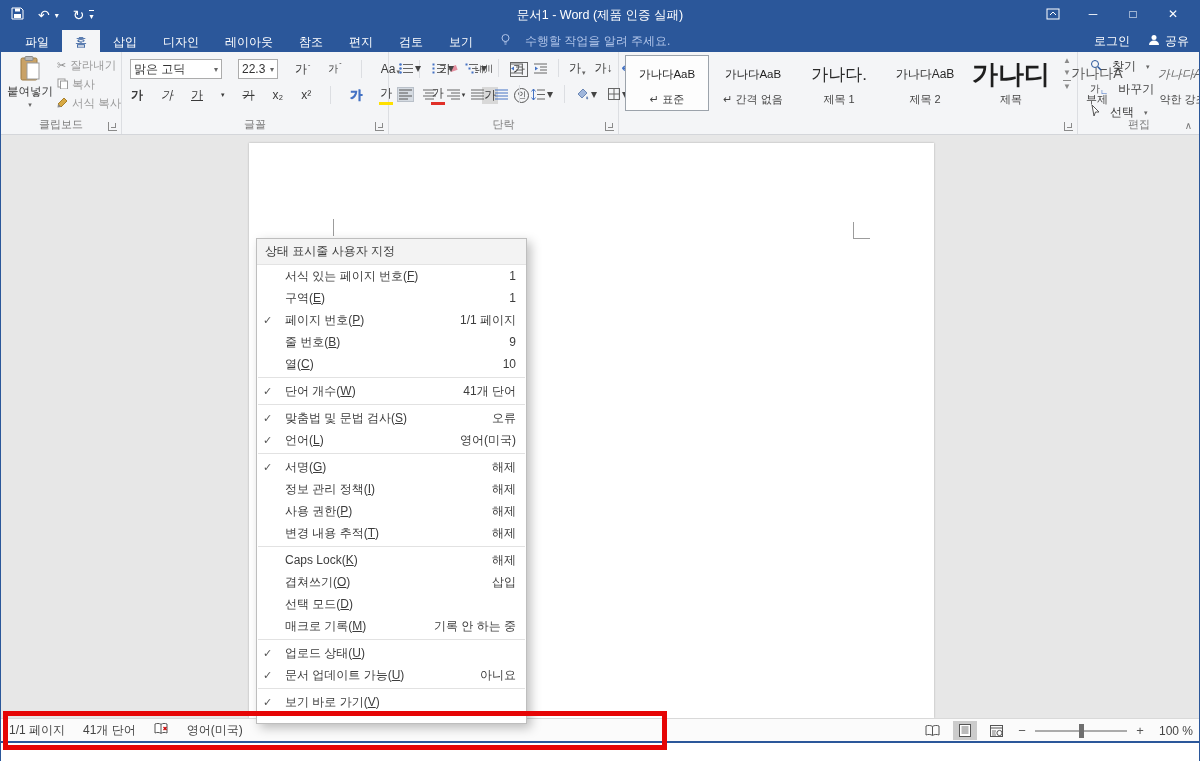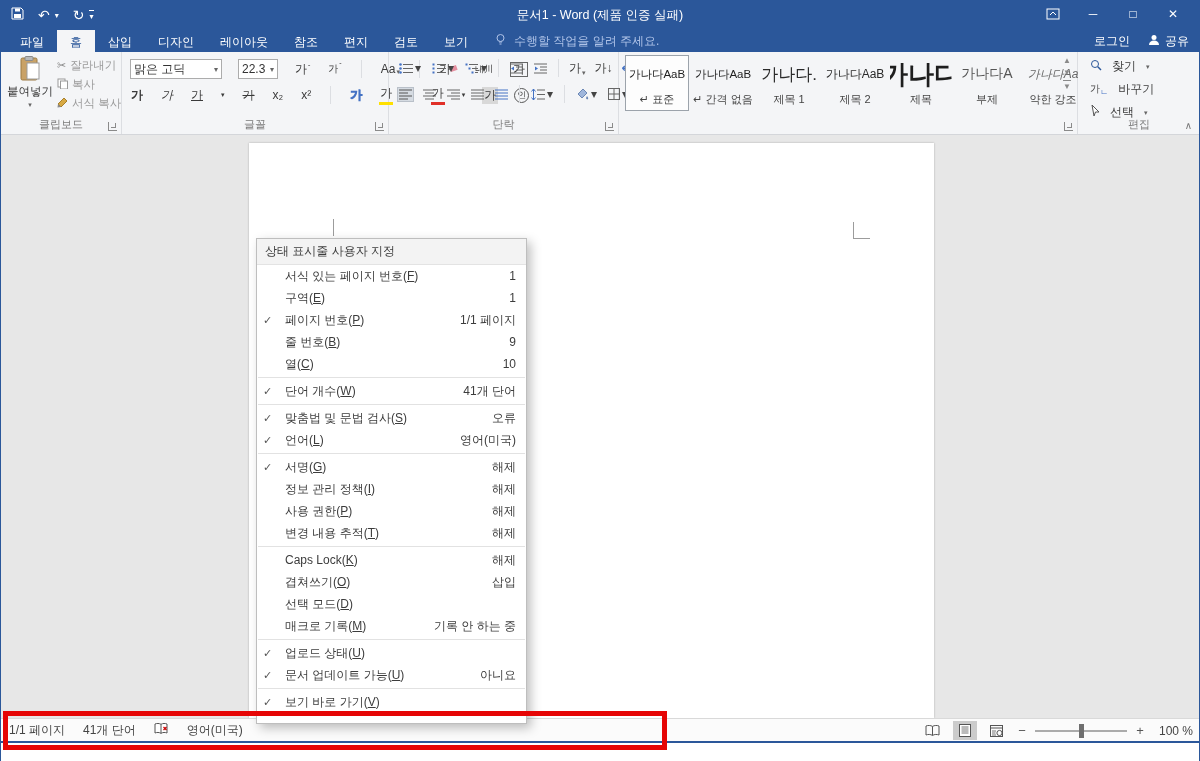--- a/index.html
+++ b/index.html
@@ -11,24 +11,24 @@
   .titlebar { position:absolute; left:0; top:0; width:100%; height:30px; background:#2B579A; color:#fff; }
   .qat { position:absolute; left:10px; top:4px; display:flex; align-items:center; gap:14px; height:22px; }
   .qat span { color:#fff; font-size:14px; cursor:default; }
   .qat .mini { font-size:8px; margin-left:-9px; }
   .qat-more { border-top:1px solid #fff; font-size:8px; padding-top:1px; }
   .title { position:absolute; left:0; right:0; top:7px; text-align:center; font-size:12.5px; color:#fff; }
   .winctl { position:absolute; right:6px; top:0; display:flex; }
   .winctl .wbtn { width:40px; height:28px; display:flex; align-items:center; justify-content:center; color:#fff; font-size:12px; }
 
   
-  .tabrow { position:absolute; left:0; top:30px; width:100%; height:22px; background:#2B579A; display:flex; align-items:stretch; padding-left:6px; }
+  .tabrow { position:absolute; left:0; top:30px; width:100%; height:22px; background:#2B579A; display:flex; align-items:stretch; padding-left:11px; }
   .tab { color:#fff; font-size:12px; padding:4px 13px 0 13px; height:22px; }
   .tab.active { background:#F4F5F7; color:#2B579A; }
-  .tellme { display:flex; align-items:center; gap:8px; color:#AFC3E8; font-size:12px; margin-left:14px; }
+  .tellme { display:flex; align-items:center; gap:14px; color:#AFC3E8; font-size:12px; margin-left:14px; }
   .tabrow-right { position:absolute; right:10px; top:33px; display:flex; align-items:center; gap:18px; color:#fff; font-size:12px; }
   .share { display:flex; align-items:center; gap:5px; }
 
   
   .ribbon { position:absolute; left:0; top:52px; width:100%; height:83px; background:#F4F5F7; border-bottom:1px solid #D4D6DA; font-size:12px; color:#444; }
   .rgroup { position:absolute; top:0; height:82px; border-right:1px solid #DCDEE2; }
   .glabel { position:absolute; bottom:2px; left:0; right:0; text-align:center; font-size:11px; color:#7A7A7A; }
   .launcher { position:absolute; bottom:3px; right:4px; width:9px; height:9px; border-left:1px solid #8a8a8a; border-bottom:1px solid #8a8a8a; }
   .launcher:after { content:""; position:absolute; right:1px; top:1px; width:4px; height:4px; border-right:1px solid #8a8a8a; border-bottom:1px solid #8a8a8a; }
   .g-clip { left:0; width:121px; }
@@ -49,21 +49,21 @@
   .vd { width:1px; height:18px; background:#DCDEE2; margin:0 2px; }
   .b { font-weight:bold; } .i { font-style:italic; } .u { text-decoration:underline; } .st { text-decoration:line-through; }
   .ub { border-bottom:3px solid #FFE000; } .rb { border-bottom:3px solid #E03028; } .shad { background:#D8D8D8; padding:0 2px; }
   .eff { color:#fff; -webkit-text-stroke:0.8px #4472C4; font-weight:bold; }
   .boxed { border:1px solid #666; padding:0 2px; line-height:13px; }
   .circ { border:1px solid #555; border-radius:50%; width:15px; height:15px; display:inline-flex; align-items:center; justify-content:center; font-size:9px; }
   .eraser { display:inline-block; width:7px; height:5px; background:#E58FA0; margin-left:-2px; margin-bottom:7px; transform:rotate(-20deg); }
   .pbtn { display:inline-flex; align-items:center; gap:2px; padding:2px; }
   .pbtn.pressed { background:#D5DBE2; border:1px solid #B9C0C9; padding:1px; }
   .styles-row { position:absolute; left:6px; top:3px; display:flex; gap:2px; }
-  .scard { width:64px; height:56px; display:flex; flex-direction:column; align-items:center; justify-content:flex-end; padding-bottom:3px; border:1px solid transparent; }
+  .scard { width:84px; height:56px; display:flex; flex-direction:column; align-items:center; justify-content:flex-end; padding-bottom:3px; border:1px solid transparent; }
   .scard.sel { border:1px solid #9CA3AB; background:#FDFDFD; }
   .sprev { flex:1; display:flex; align-items:center; justify-content:center; white-space:nowrap; overflow:hidden; width:100%; }
   .sname { font-size:11px; color:#444; white-space:nowrap; }
   .s-normal .sprev{font-size:11.5px;color:#222;} .s-h1 .sprev{font-size:17px;color:#2a2a2a;}
   .s-h2 .sprev{font-size:12px;color:#2a2a2a;} .s-title .sprev{font-size:26px;font-weight:bold;color:#1e1e1e;}
   .s-sub .sprev{font-size:14px;color:#555;} .s-subtle .sprev{font-size:12px;color:#666;font-style:italic;}
   .sscroll { position:absolute; right:3px; top:4px; width:14px; display:flex; flex-direction:column; gap:3px; align-items:center; color:#8a8a8a; font-size:8px; }
   .sscroll .mor { border-top:1px solid #8a8a8a; padding-top:1px; }
   .edit-col { position:absolute; left:12px; top:6px; display:flex; flex-direction:column; gap:6px; font-size:12px; color:#3c3c3c; }
   .edit-row { display:flex; align-items:center; gap:10px; white-space:nowrap; }

